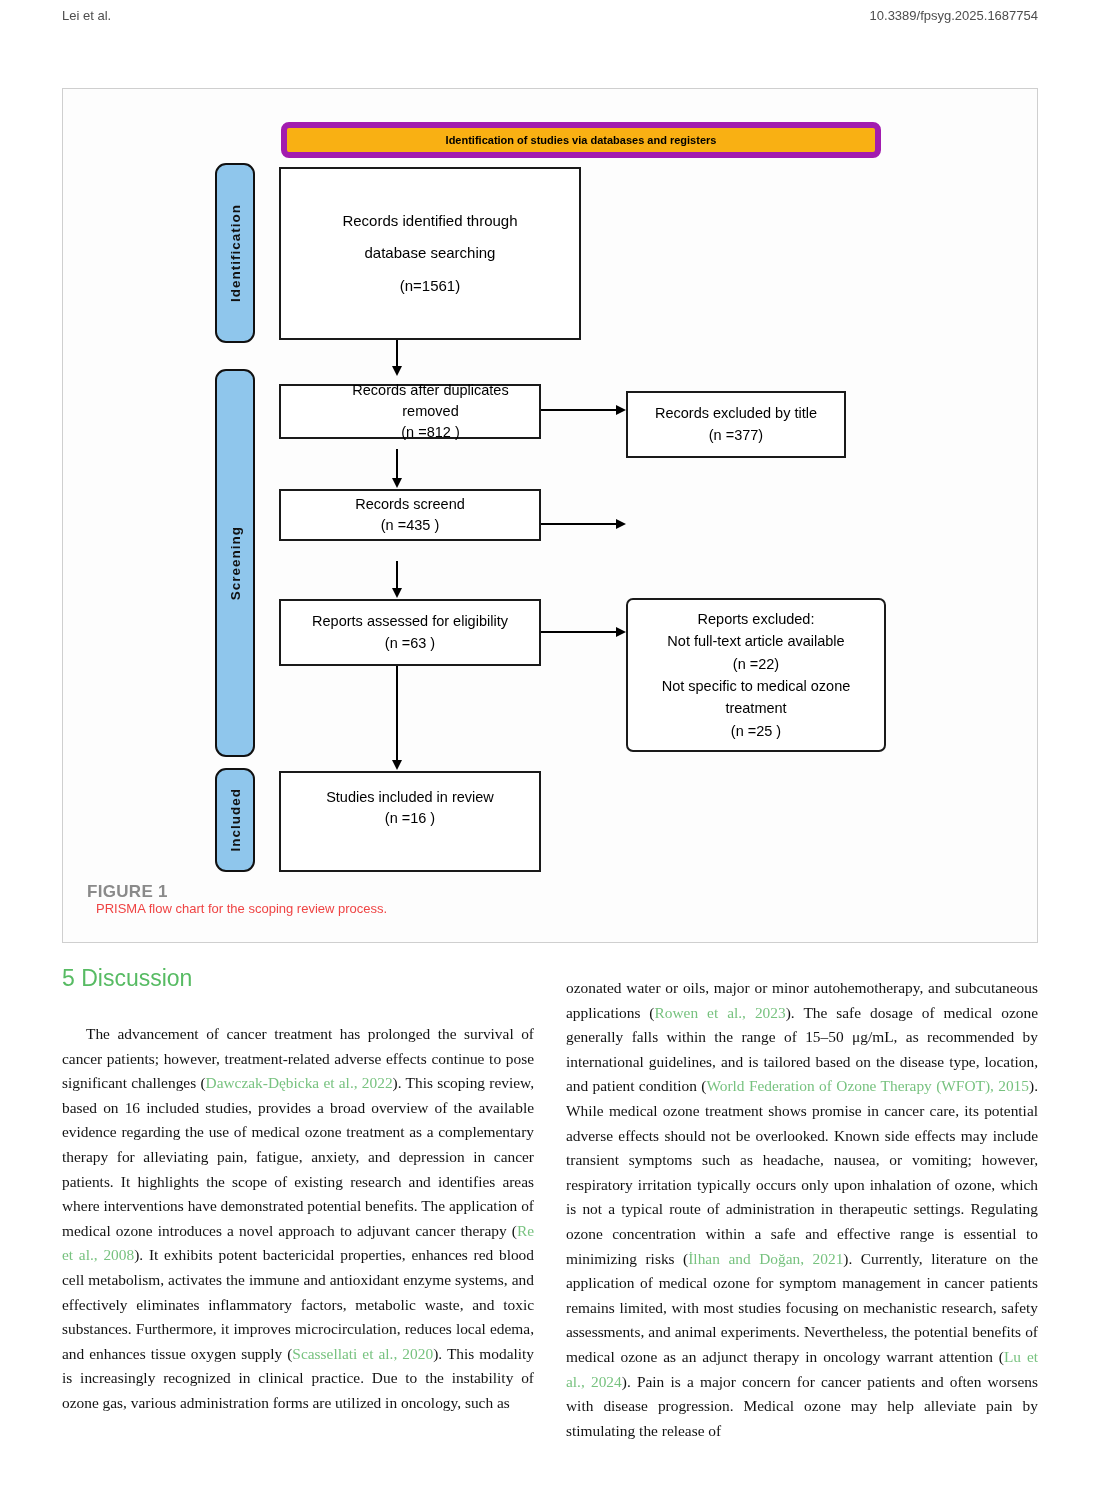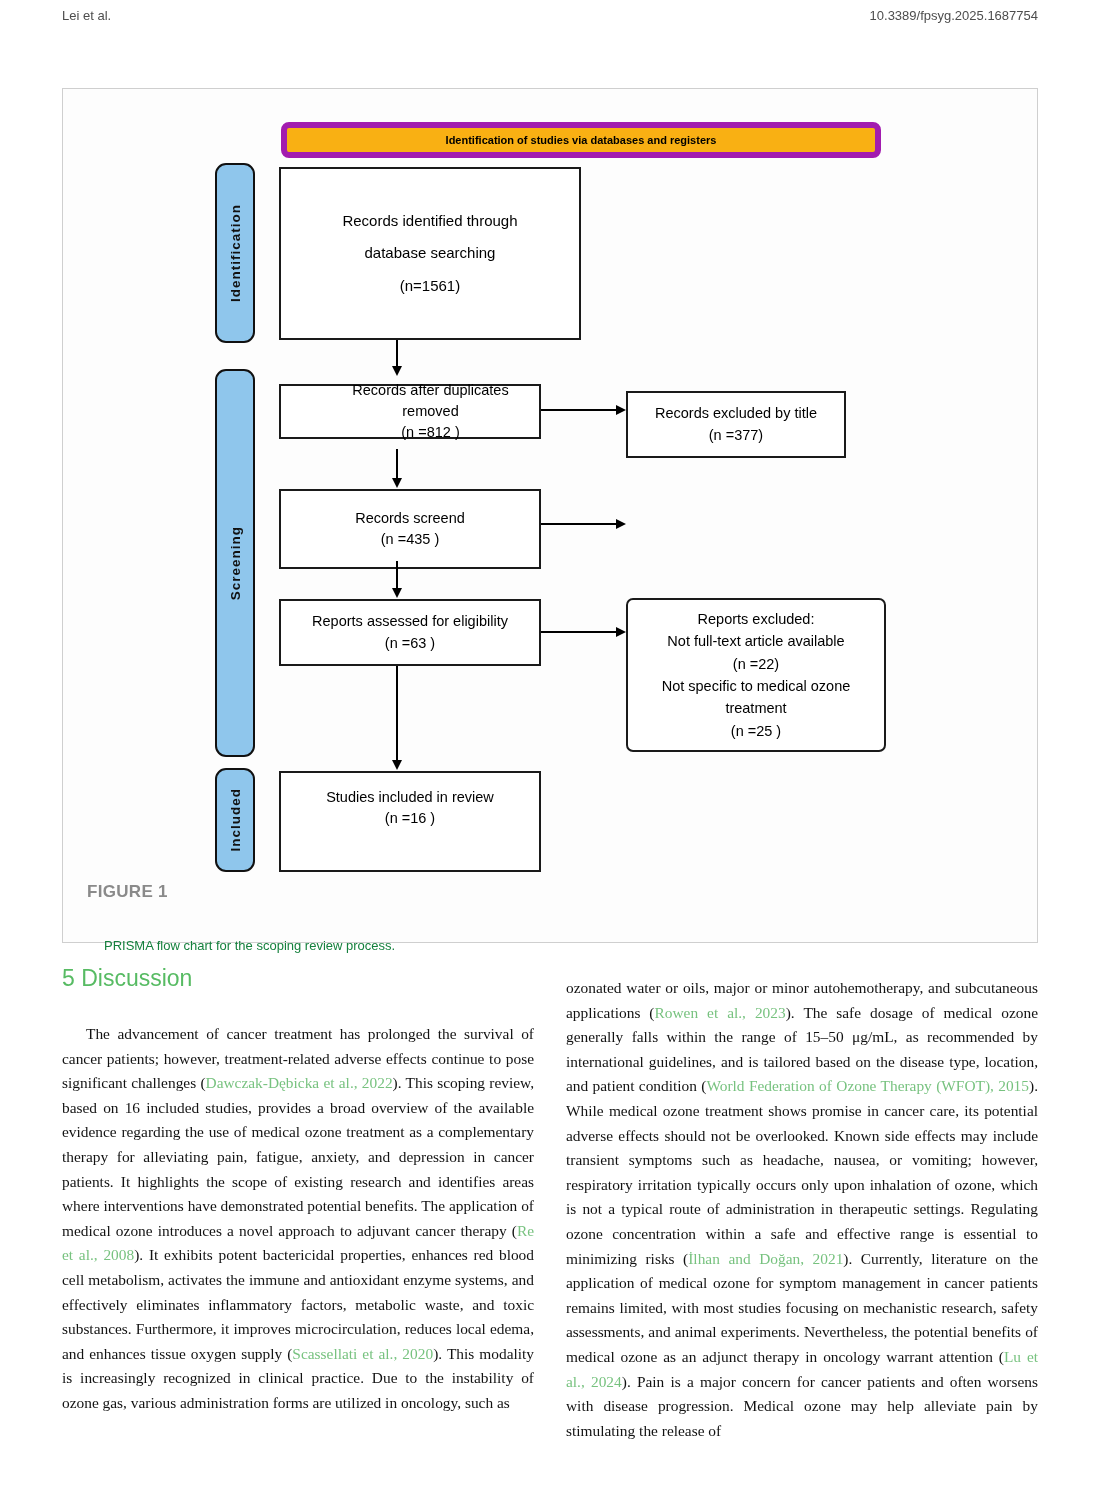--- a/index.html
+++ b/index.html
@@ -38,21 +38,21 @@
   #stage-screening      { left:152px; top:280px; height:388px; }
   #stage-included       { left:152px; top:679px; height:104px; }
 
   .fbox {
     position:absolute; background:#fff; border:2px solid #1a1a1a;
     display:flex; align-items:center; justify-content:center; text-align:center;
     font-size:14.5px; color:#000; white-space:pre-line; line-height:1.45;
   }
   #box-identified  { left:216px; top:78px;  width:302px; height:173px; line-height:2.15; font-size:15px; }
   #box-dedup       { left:216px; top:295px; width:262px; height:55px;padding-left:41px; }
-  #box-screened    { left:216px; top:400px; width:262px; height:80px; }
+  #box-screened    { left:216px; top:400px; width:262px; height:52px; }
   #box-eligibility { left:216px; top:510px; width:262px; height:67px; }
   #box-included    { left:216px; top:682px; width:262px; height:101px; align-items:flex-start; padding-top:14px; }
   #box-excl-title    { left:563px; top:290px; width:220px; height:67px;margin-top:12px; }
   #box-excl-abstract { left:563px; top:402px; width:260px; height:68px; }
   #box-excl-reports  { left:563px; top:509px; width:260px; height:154px; line-height:1.55;border-radius:7px; }
 
   .varrow { position:absolute; width:2px; background:#000; left:333px; }
   .varrow::after {
     content:''; position:absolute; bottom:-9px; left:-4.5px;
     border-left:5.5px solid transparent; border-right:5.5px solid transparent;
@@ -70,22 +70,22 @@
   }
   #arr-h1 { top:320px; }
   #arr-h2 { top:434px; }
   #arr-h3 { top:542px; }
 
   .fig-caption-label {
     position:absolute; left:24px; top:793px;
     font-size:17px; font-weight:bold; color:#8a8a8a; letter-spacing:0.3px;
   }
   .fig-caption-text {
-    position:absolute; left:41px; top:812px;
-    font-size:13px; color:#15803d;margin-top:37px;
+    position:absolute; left:33px; top:812px;
+    font-size:13px; color:#ef4444;
   }
 
   
   .discussion {
     position:absolute; left:62px; top:964px; width:976px;
     display:flex; gap:32px;
   }
   .col { width:472px; }
   h2.section {
     font-family:"Liberation Sans", sans-serif;

